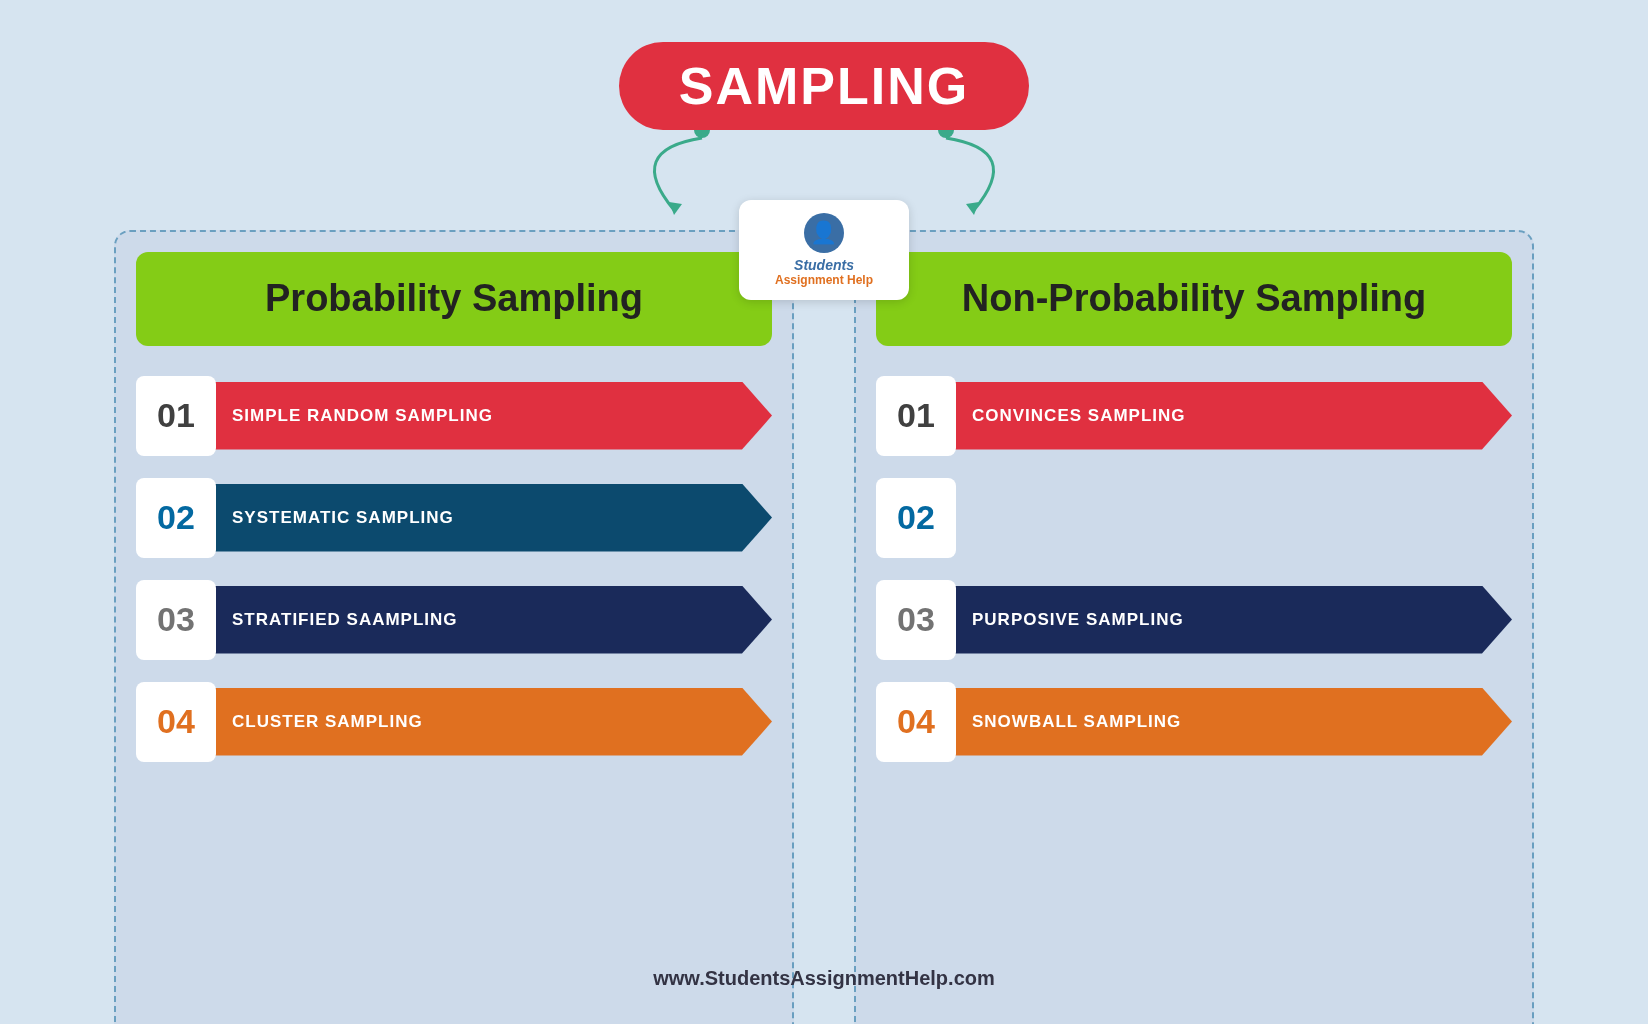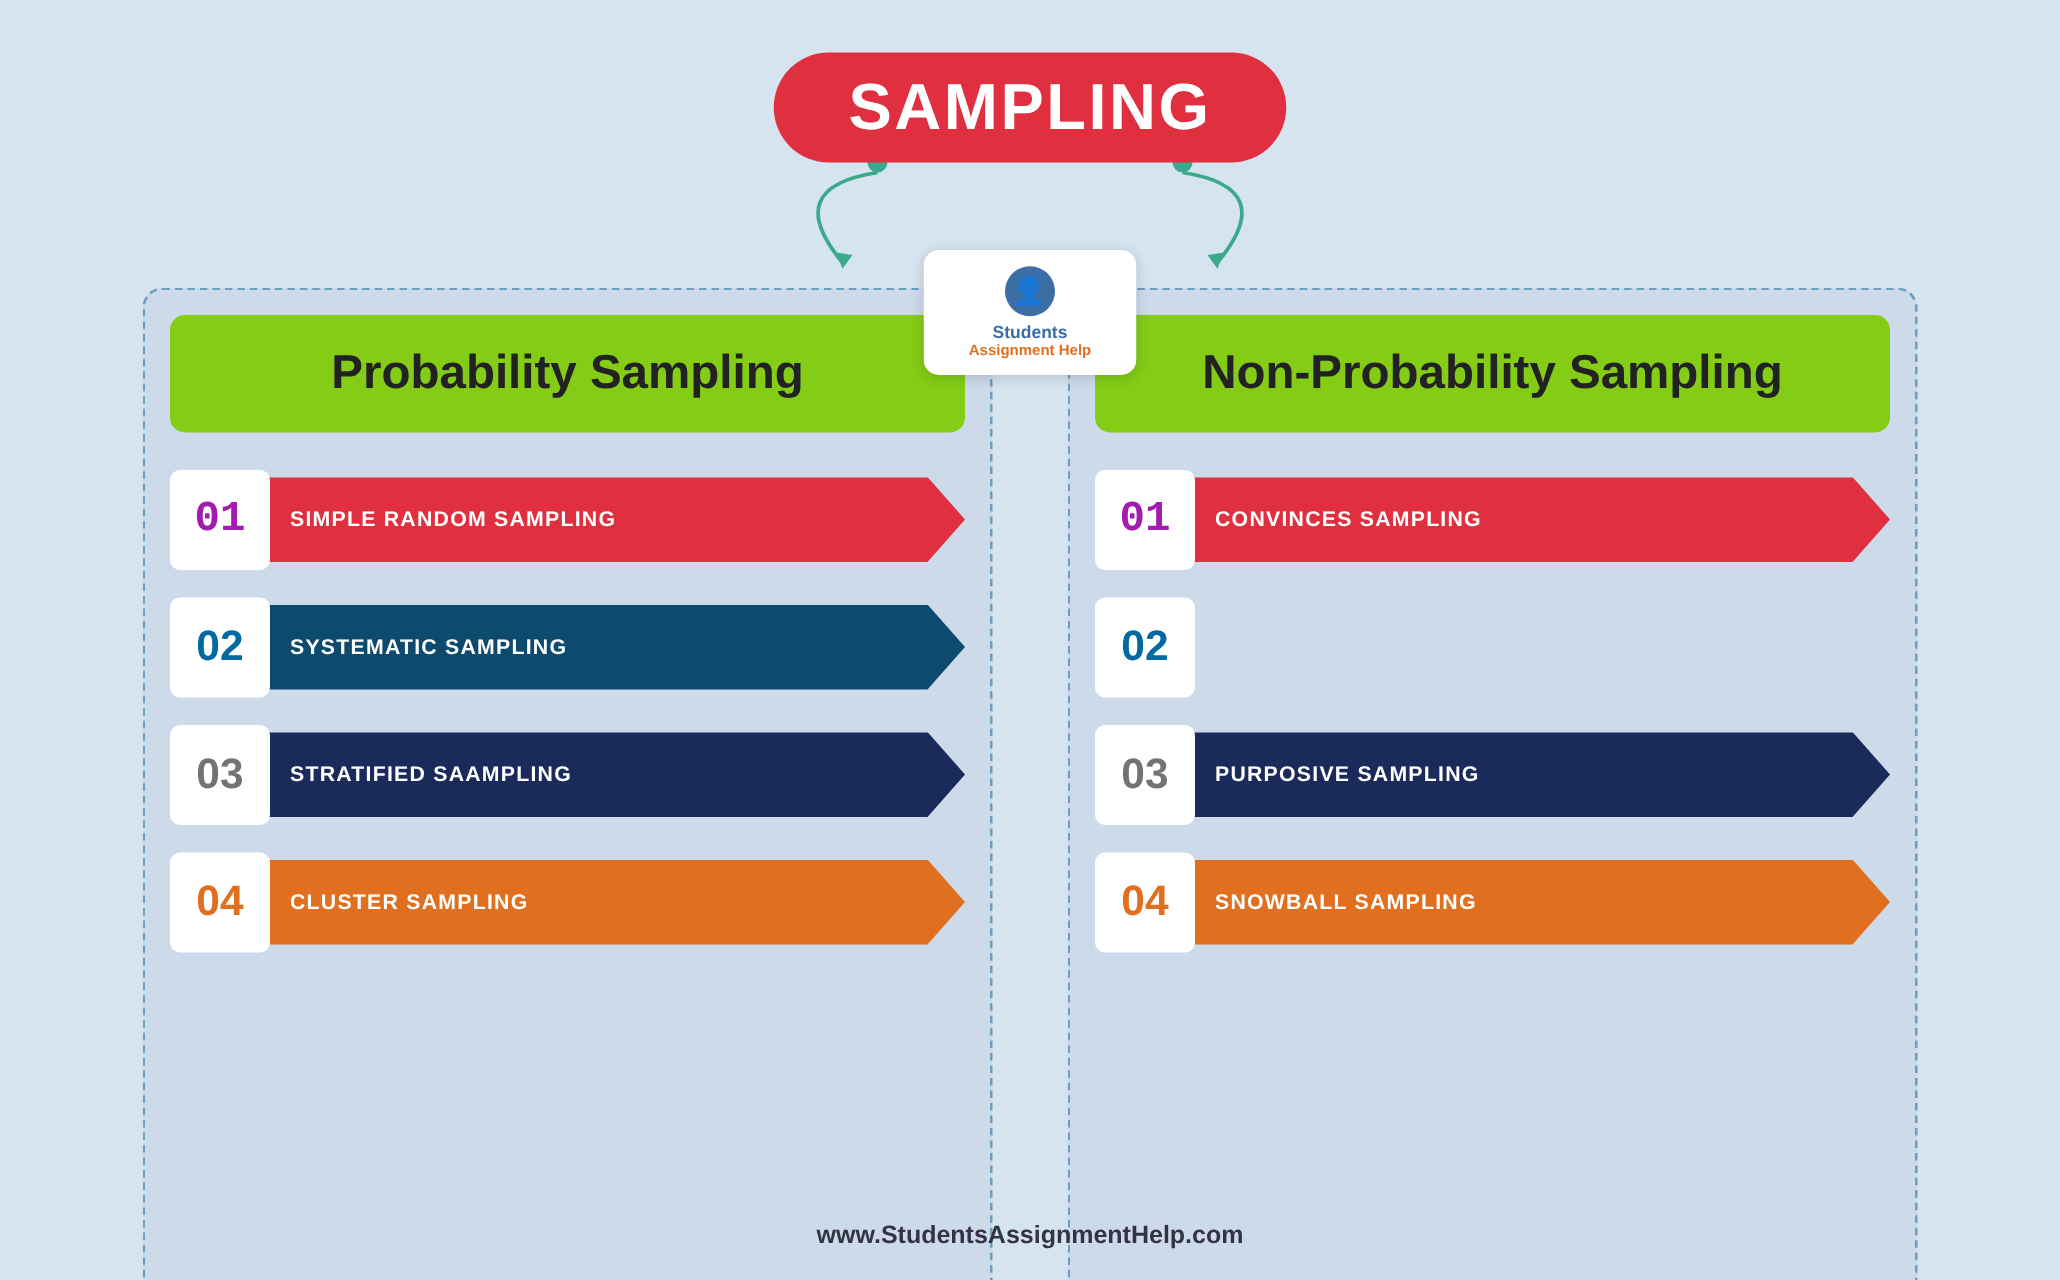--- a/index.html
+++ b/index.html
@@ -80,20 +80,21 @@
       align-items: center;
       justify-content: center;
       font-size: 22px;
       color: white;
     }
 
     .logo-text-students {
       font-size: 14px;
       font-weight: bold;
       color: #3a6ea5;
+      font-style: italic;
     }
     .logo-text-ah {
       font-size: 12px;
       color: #e07020;
       font-weight: bold;
     }
 
     
     .panel {
       background: #cddaea;
@@ -131,21 +132,21 @@
       display: flex;
       align-items: center;
       justify-content: center;
       font-size: 34px;
       font-weight: 900;
       flex-shrink: 0;
       margin-right: -8px;
       z-index: 2;
     }
 
-    .num-red { color: #a21caf; font-family: Liberation Mono, monospace; }
+    .num-red { color: #404040; }
     .num-teal { color: #0369a1; }
     .num-navy { color: #737373; }
     .num-orange { color: #e07020; }
 
     
     .arrow-banner {
       display: flex;
       align-items: center;
       position: relative;
       height: 68px;
@@ -169,21 +170,21 @@
     }
 
     .bg-red { background: #e03040; }
     .bg-teal { background: #0c4a6e; }
     .bg-navy { background: #1a2a5a; }
     .bg-orange { background: #e07020; }
 
     
     .footer {
       position: absolute;
-      bottom: 24px;
+      bottom: 34px;
       width: 100%;
       text-align: center;
       font-size: 20px;
       color: #334;
       font-weight: 600;
     }
 
     
     .top-arrows {
       width: 800px;

